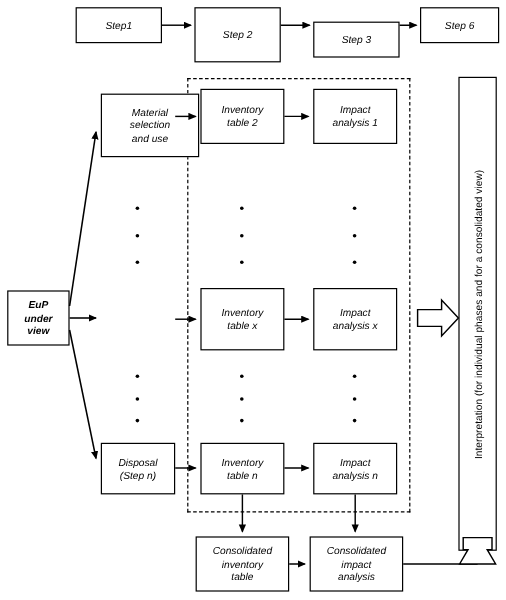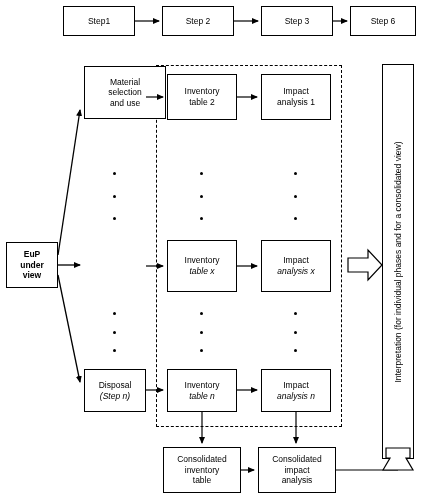--- a/index.html
+++ b/index.html
@@ -27,21 +27,21 @@
     border: 1px solid #000000;
     background: #ffffff;
     display: flex;
     align-items: center;
     justify-content: center;
     text-align: center;
     font-size: 8.5px;
     line-height: 1.25;
     padding: 1px 2px;
   }
-  .box span { display: block; }
+  .box span { display: block; font-style: italic; }
   .dashed-region {
     position: absolute;
     box-sizing: border-box;
     border: 1px dashed #000000;
     background: transparent;
   }
   .dots {
     position: absolute;
     display: flex;
     flex-direction: column;
@@ -80,41 +80,41 @@
   .italic { font-style: italic; }
 </style>
 </head>
 <body>
 
 <div id="canvas">
 
   <div class="box" style="left:63px; top:6px; width:72px; height:30px;">
     <span>Step1</span>
   </div>
-  <div class="box" style="left:162px; top:6px; width:72px; height:30px;">
+  <div class="box" style="left:162px; top:6px; width:72px; height:46px;">
     <span>Step 2</span>
   </div>
-  <div class="box" style="left:261px; top:6px; width:72px; height:30px;">
+  <div class="box" style="left:261px; top:18px; width:72px; height:30px;">
     <span>Step 3</span>
   </div>
   <div class="box" style="left:350px; top:6px; width:66px; height:30px;">
     <span>Step 6</span>
   </div>
 
   <div class="dashed-region" style="left:156px; top:65px; width:186px; height:362px;"></div>
 
   <div class="box" style="left:6px; top:242px; width:52px; height:46px; font-weight:bold;">
     <div>
       <span>EuP</span>
       <span>under</span>
       <span>view</span>
     </div>
   </div>
 
-  <div class="box" style="left:84px; top:66px; width:82px; height:53px;">
+  <div class="box" style="left:84px; top:78px; width:82px; height:53px;">
     <div>
       <span>Material</span>
       <span>selection</span>
       <span>and use</span>
     </div>
   </div>
   <div class="box" style="left:84px; top:369px; width:62px; height:43px;">
     <div>
       <span>Disposal</span>
       <span class="italic">(Step n)</span>

